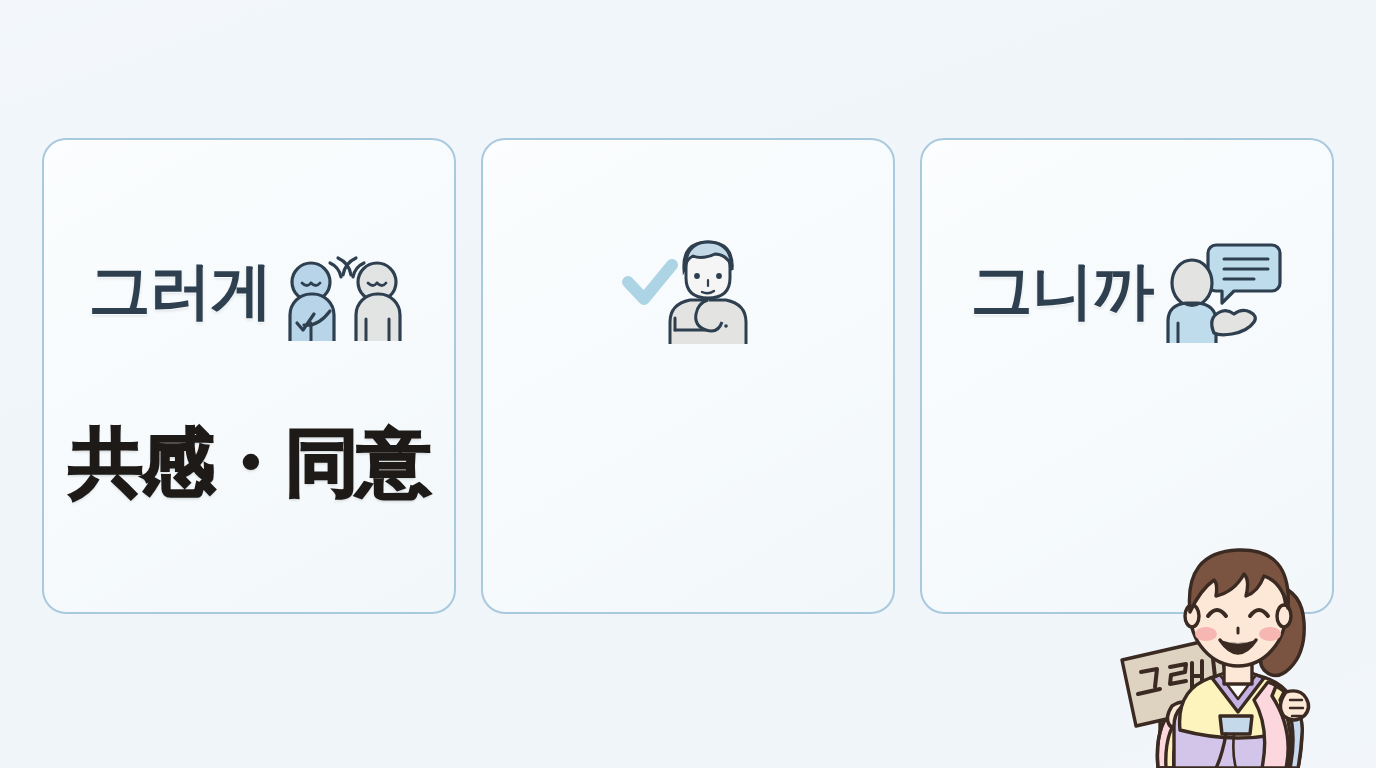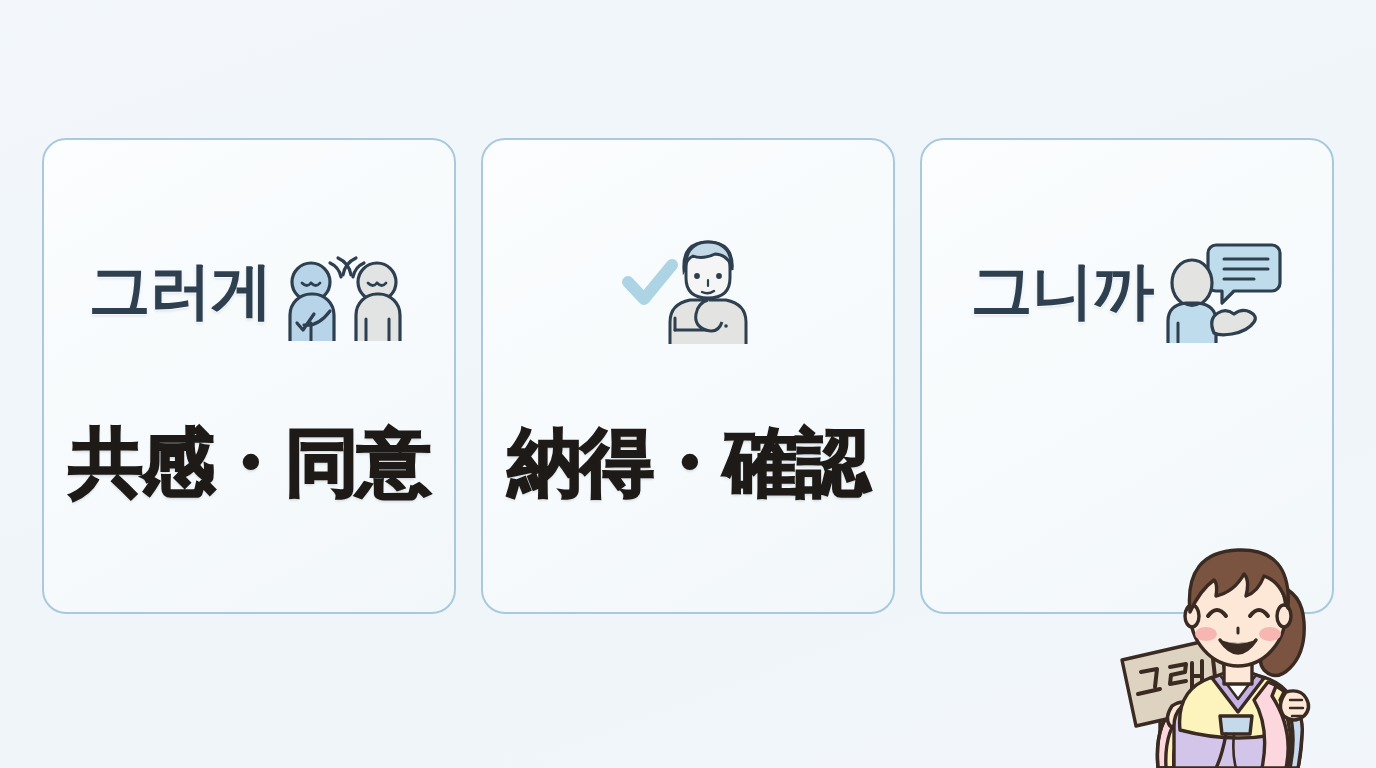--- a/index.html
+++ b/index.html
@@ -171,23 +171,20 @@
 
             <path d="M53 96 h36" fill="none" stroke="#2e3f50" stroke-width="3" stroke-linecap="round"></path>
             <path d="M53 96 v-12" fill="none" stroke="#2e3f50" stroke-width="3" stroke-linecap="round"></path>
 
             <path d="M86 66 q-10 3 -12 14 q-2 12 10 16 q12 4 16 -8" fill="#e3e3e1" stroke="#2e3f50" stroke-width="3" stroke-linejoin="round"></path>
             <circle cx="104" cy="92" r="1.8" fill="#2e3f50"></circle>
           </g>
         </svg>
       </span>
     </div>
-    <div class="jp-row">
-      <span class="jp-word">納得・確認</span>
-    </div>
   </div>
 
   <div class="card">
     <div class="kr-row">
       <span class="kr-word">그니까</span>
       <span class="kr-icon">
         <svg width="124" height="108" viewBox="0 0 124 108">
 
           <g>
             <path d="M56 10 h56 a8 8 0 0 1 8 8 v30 a8 8 0 0 1 -8 8 h-38 l-12 12 v-12 h-6 a8 8 0 0 1 -8 -8 v-30 a8 8 0 0 1 8 -8z" fill="#bfdcec" stroke="#2e3f50" stroke-width="3.2" stroke-linejoin="round"></path>

